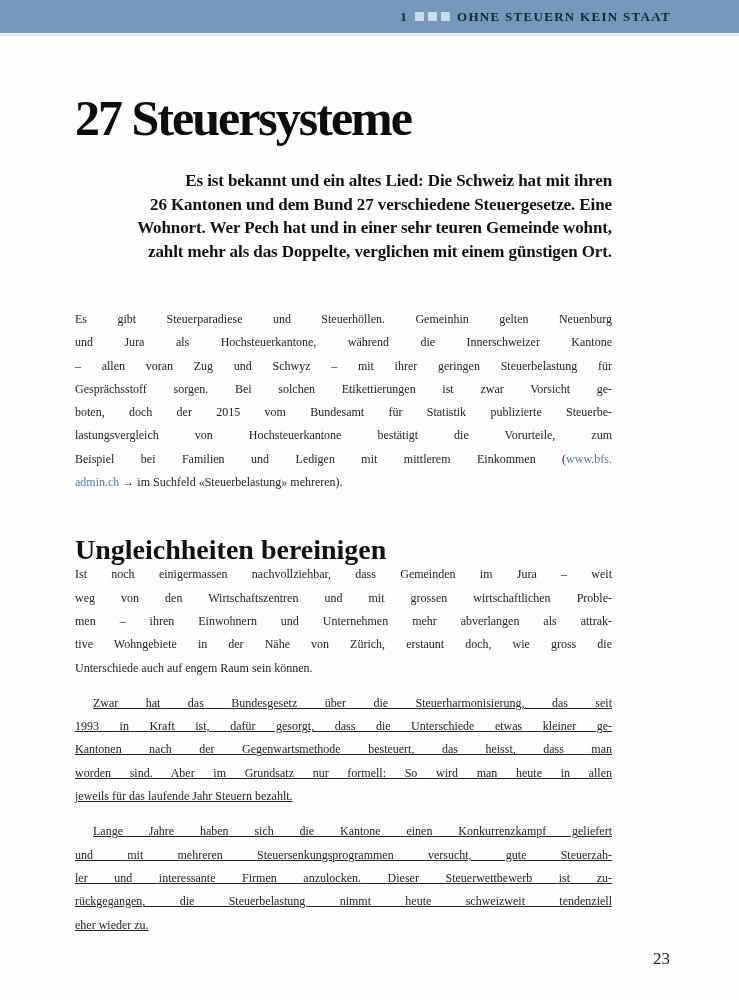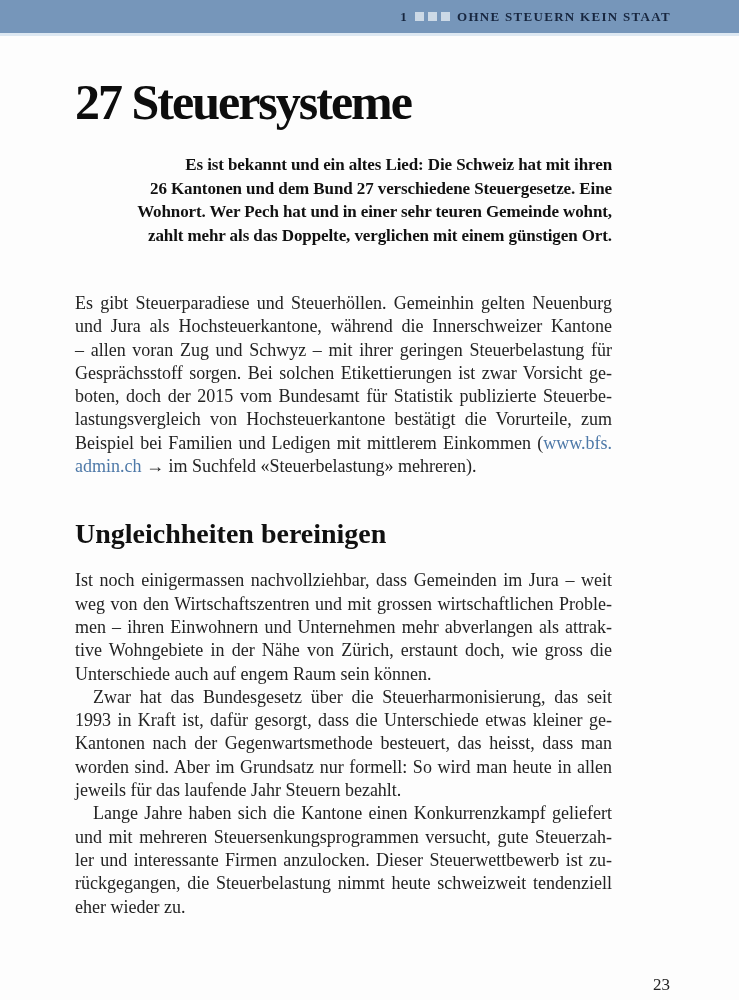--- a/index.html
+++ b/index.html
@@ -25,46 +25,46 @@
     color:var(--band_text,#17263f);
     font-weight:bold; font-size:13px; letter-spacing:1.3px;
   }
   .squares { display:inline-flex; gap:4px; align-items:center; }
   .squares i {
     display:inline-block; width:9px; height:9px;
     background:var(--band_square,#ccd9e6);
   }
   
   .content {
-    position:absolute; left:75px; top:0; width:537px;
+    position:absolute; left:75px; top:16px; width:537px;
     color:var(--text,#232323);
   }
   h1 {
     margin:78px 0 0 0;
     font-size:50px; line-height:48px; font-weight:bold;
     letter-spacing:-2px; color:#0d0d0d;
     font-family:"Liberation Serif","DejaVu Serif",serif;
   }
   .lead { margin-top:27px; font-weight:bold; font-size:17px; line-height:23.5px; color:#111; letter-spacing:-0.1px; }
   .lead .line { text-align:right; white-space:nowrap; }
-  .para { font-size:18px; line-height:23.3px; }
+  .para { font-size:12px; line-height:23.3px; }
   .para .line { text-align:justify; text-align-last:justify; }
   .para .line:last-child { text-align-last:left; }
   .para.indent .line:first-child { text-indent:18px; }
   #para1 { margin-top:45px; }
   h2 {
     margin:43px 0 0 0;
     font-size:28px; line-height:26px; font-weight:bold;
     color:var(--heading_text,#111);
   }
-  #para2 { margin-top:22px; }
-  #para3, #para4 { margin-top:0; }
+  #para2 { }
+  #para3, #para4 { margin-top:12px;text-decoration:underline; }
   .link { color:var(--link,#4e79a8); }
   .folio {
-    position:absolute; top:975px; right:69px;
+    position:absolute; top:949px; right:69px;
     font-size:17px; color:#222;
   }
 </style>
 </head>
 <body>
 
 <div class="page">
 
   <header class="band">
     <span class="band-inner">

